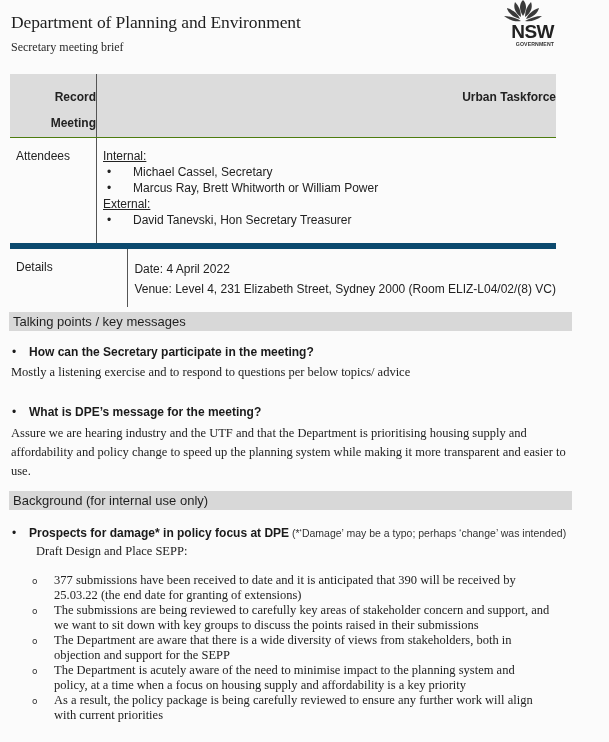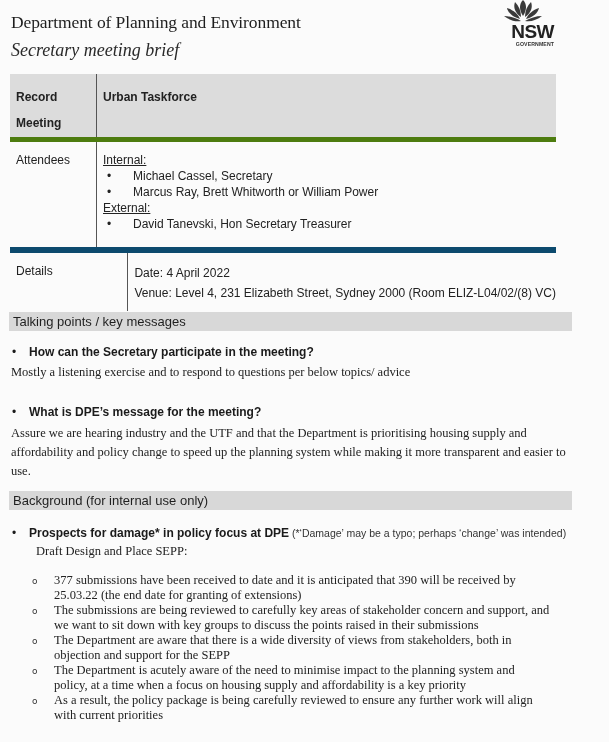--- a/index.html
+++ b/index.html
@@ -8,37 +8,37 @@
     background: #fbfbfb; color: #1a1a1a;
     font-family: "Liberation Serif", serif;
     position: relative;
   }
   #doc-title {
     position: absolute; left: 11px; top: 12px;
     font-size: 17.5px; letter-spacing: -0.1px; color: #1e1e1e;
   }
   #doc-subtitle {
     position: absolute; left: 11px; top: 40px;
-    font-size: 18px; color: #2a2a2a; font-style: italic;
+    font-size: 12px; color: #2a2a2a;
   }
   
   #logo { position: absolute; left: 492px; top: 0; width: 62px; height: 56px; text-align: right; }
   #logo svg { display: block; margin: 0 auto; }
   #logo .nsw { font-family: "Liberation Sans", sans-serif; font-weight: 700; font-size: 19px; line-height: 17px; color: #222; letter-spacing: -0.5px; margin-top: -1px; }
   #logo .gov { font-family: "Liberation Sans", sans-serif; font-weight: 700; font-size: 5.2px; color: #333; letter-spacing: 0.1px; margin-top: 1px; }
 
   
   #meeting-table {
     position: absolute; left: 10px; top: 74px; width: 546px;
     font-family: "Liberation Sans", sans-serif; font-size: 12px; color: #222;
   }
   .trow { display: flex; position: relative; }
   .tcol-left { width: 86px; padding-left: 6px; box-sizing: border-box; }
   .tcol-right { flex: 1; border-left: 1px solid #555; padding-left: 6px; box-sizing: border-box; }
-  .row-head { background: #dcdcdc; height: 63px; border-bottom: 5px solid #4d7c0f; }
+  .row-head { background: #dcdcdc; height: 63px; border-bottom: 1px solid #4d7c0f; text-align: right; }
   .row-head .tcol-left, .row-head .tcol-right { font-weight: 700; padding-top: 10px; }
   .row-head .tcol-left div { line-height: 26px; }
   .row-head .tcol-right { line-height: 26px; }
   .row-attendees { height: 105px; border-bottom: 6px solid #0c4a6e; }
   .row-attendees .tcol-left { padding-top: 11px; }
   .row-attendees .tcol-right { padding-top: 10px; }
   .row-attendees .line { line-height: 16px; height: 16px; white-space: nowrap; }
   .u { text-decoration: underline; }
   .bl { display: inline-block; width: 18px; text-align: left; padding-left: 4px; box-sizing: border-box; }
   .row-details { height: 58px; gap: 46px; }

